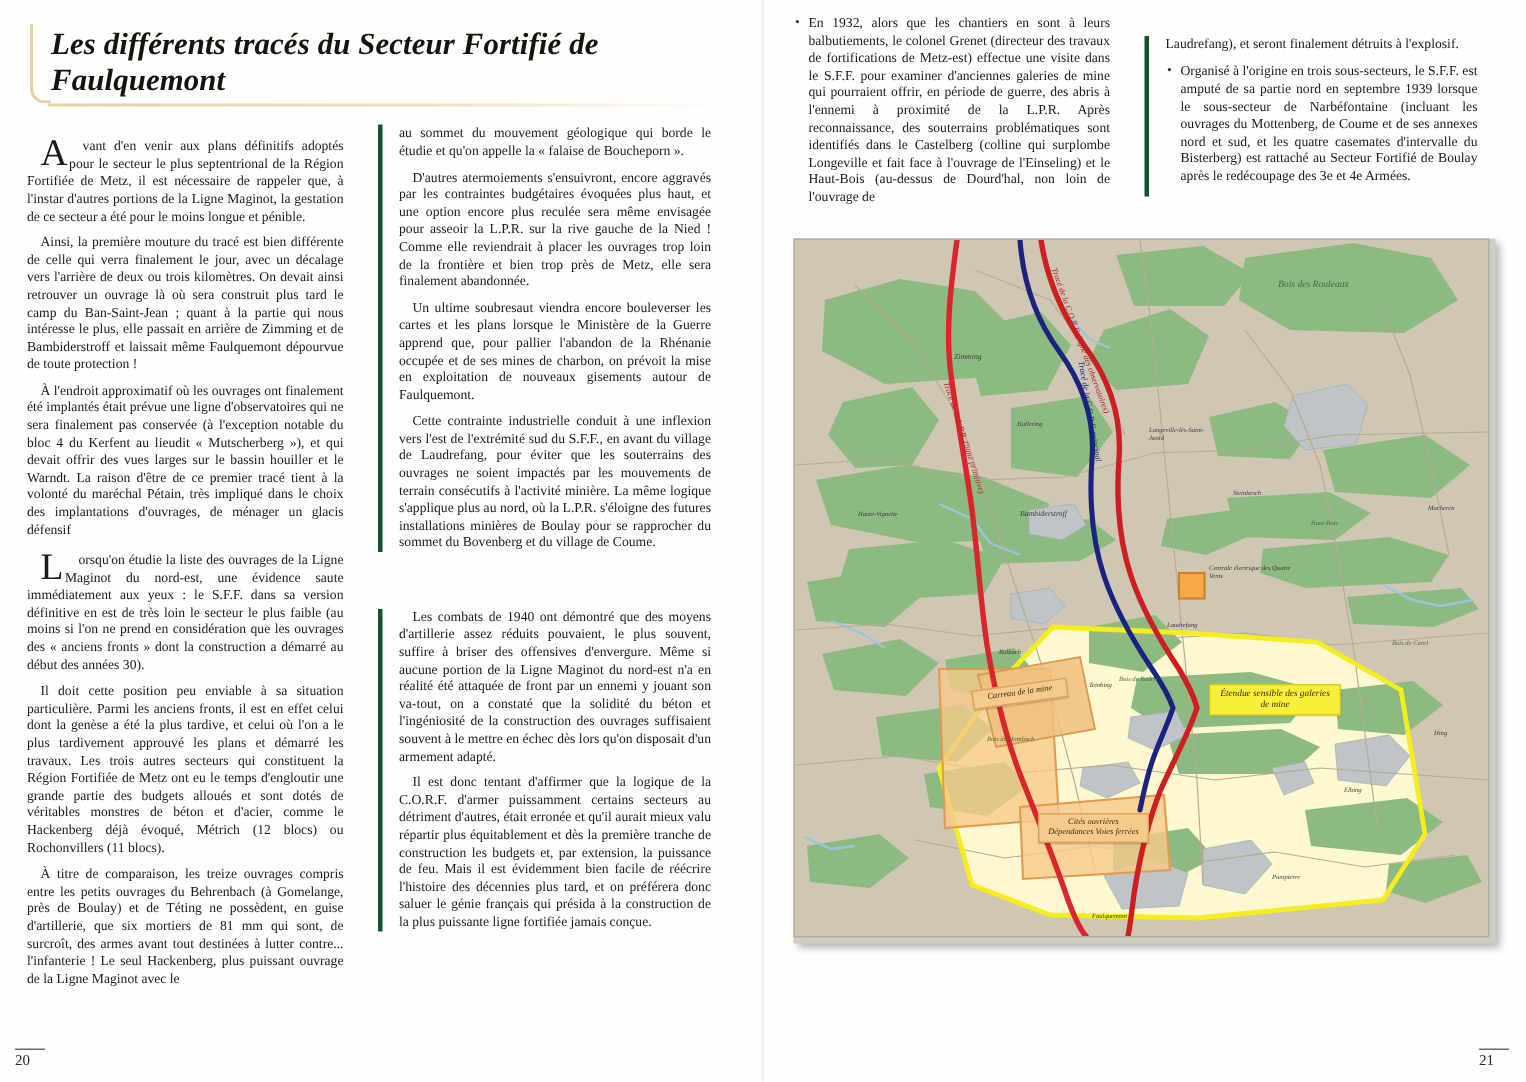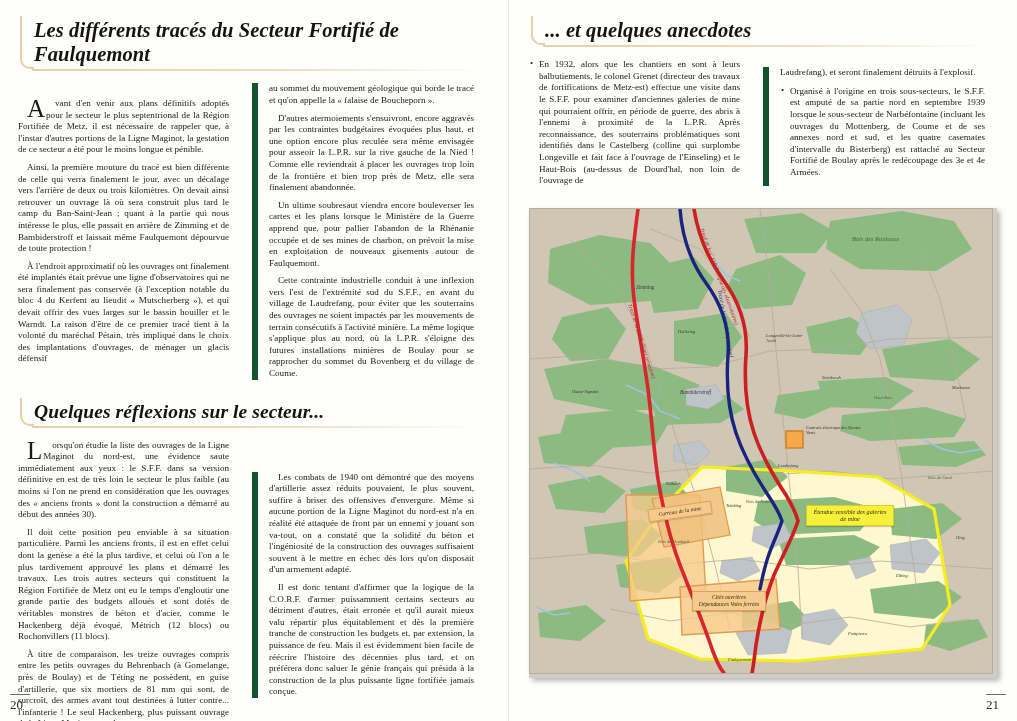--- a/index.html
+++ b/index.html
@@ -74,21 +74,21 @@
     width: 222px;
     box-sizing: border-box;
     font-size: 9.1px;
     line-height: 11.6px;
     text-align: justify;
     hyphens: auto;
     -webkit-hyphens: auto;
     color: #1c1a18;
   }
   .col.left-col { padding-right: 11px; }
-  .col.right-col { padding-left: 11px; border-left: 6px solid #14532d; }
+  .col.right-col { padding-left: 11px; border-left: 3px solid #14532d; }
   .col p {
     margin: 0 0 6px 0;
     text-indent: 9px;
   }
   .col p.no-indent { text-indent: 0; }
   .col p:last-child { margin-bottom: 0; }
 
   
   .dropcap::first-letter {
     float: left;
@@ -187,21 +187,21 @@
     font-family: "Liberation Serif", "DejaVu Serif", serif;
     font-style: italic;
     white-space: nowrap;
     transform-origin: left center;
   }
 
   
   .folio {
     position: absolute;
     bottom: 8px;
-    font-size: 13px;
+    font-size: 10px;
     color: #2a2a2a;
     font-family: "Liberation Serif", "DejaVu Serif", serif;
   }
   .folio .bar {
     display: block;
     width: 20px;
     height: 1px;
     background: #6a6a6a;
     margin-bottom: 2px;
   }
@@ -222,32 +222,27 @@
       <h2>Les différents tracés du Secteur Fortifié de Faulquemont</h2>
     </div>
 
     <div class="cols">
       <div class="col left-col">
         <p class="dropcap">Avant d'en venir aux plans définitifs adoptés pour le secteur le plus septentrional de la Région Fortifiée de Metz, il est nécessaire de rappeler que, à l'instar d'autres portions de la Ligne Maginot, la gestation de ce secteur a été pour le moins longue et pénible.</p>
         <p>Ainsi, la première mouture du tracé est bien différente de celle qui verra finalement le jour, avec un décalage vers l'arrière de deux ou trois kilomètres. On devait ainsi retrouver un ouvrage là où sera construit plus tard le camp du Ban-Saint-Jean ; quant à la partie qui nous intéresse le plus, elle passait en arrière de Zimming et de Bambiderstroff et laissait même Faulquemont dépourvue de toute protection !</p>
         <p>À l'endroit approximatif où les ouvrages ont finalement été implantés était prévue une ligne d'observatoires qui ne sera finalement pas conservée (à l'exception notable du bloc 4 du Kerfent au lieudit « Mutscherberg »), et qui devait offrir des vues larges sur le bassin houiller et le Warndt. La raison d'être de ce premier tracé tient à la volonté du maréchal Pétain, très impliqué dans le choix des implantations d'ouvrages, de ménager un glacis défensif</p>
       </div>
       <div class="col right-col">
-        <p class="no-indent">au sommet du mouvement géologique qui borde le tracé et qu'on appelle la « falaise de Boucheporn ».</p>
+        <p class="no-indent">au sommet du mouvement géologique qui borde le étudie et qu'on appelle la « falaise de Boucheporn ».</p>
         <p>D'autres atermoiements s'ensuivront, encore aggravés par les contraintes budgétaires évoquées plus haut, et une option encore plus reculée sera même envisagée pour asseoir la L.P.R. sur la rive gauche de la Nied ! Comme elle reviendrait à placer les ouvrages trop loin de la frontière et bien trop près de Metz, elle sera finalement abandonnée.</p>
         <p>Un ultime soubresaut viendra encore bouleverser les cartes et les plans lorsque le Ministère de la Guerre apprend que, pour pallier l'abandon de la Rhénanie occupée et de ses mines de charbon, on prévoit la mise en exploitation de nouveaux gisements autour de Faulquemont.</p>
         <p>Cette contrainte industrielle conduit à une inflexion vers l'est de l'extrémité sud du S.F.F., en avant du village de Laudrefang, pour éviter que les souterrains des ouvrages ne soient impactés par les mouvements de terrain consécutifs à l'activité minière. La même logique s'applique plus au nord, où la L.P.R. s'éloigne des futures installations minières de Boulay pour se rapprocher du sommet du Bovenberg et du village de Coume.</p>
       </div>
     </div>
 
-    <div class="section-head small" style="margin-top:16px;">
-      <span class="bracket"></span>
-      <span class="rule"></span>
-      <h2>Quelques réflexions sur le secteur...</h2>
-    </div>
 
     <div class="cols">
       <div class="col left-col">
         <p class="dropcap">Lorsqu'on étudie la liste des ouvrages de la Ligne Maginot du nord-est, une évidence saute immédiatement aux yeux : le S.F.F. dans sa version définitive en est de très loin le secteur le plus faible (au moins si l'on ne prend en considération que les ouvrages des « anciens fronts » dont la construction a démarré au début des années 30).</p>
         <p>Il doit cette position peu enviable à sa situation particulière. Parmi les anciens fronts, il est en effet celui dont la genèse a été la plus tardive, et celui où l'on a le plus tardivement approuvé les plans et démarré les travaux. Les trois autres secteurs qui constituent la Région Fortifiée de Metz ont eu le temps d'engloutir une grande partie des budgets alloués et sont dotés de véritables monstres de béton et d'acier, comme le Hackenberg déjà évoqué, Métrich (12 blocs) ou Rochonvillers (11 blocs).</p>
         <p>À titre de comparaison, les treize ouvrages compris entre les petits ouvrages du Behrenbach (à Gomelange, près de Boulay) et de Téting ne possèdent, en guise d'artillerie, que six mortiers de 81 mm qui sont, de surcroît, des armes avant tout destinées à lutter contre... l'infanterie ! Le seul Hackenberg, plus puissant ouvrage de la Ligne Maginot avec le</p>
       </div>
       <div class="col right-col">
         <p>Les combats de 1940 ont démontré que des moyens d'artillerie assez réduits pouvaient, le plus souvent, suffire à briser des offensives d'envergure. Même si aucune portion de la Ligne Maginot du nord-est n'a en réalité été attaquée de front par un ennemi y jouant son va-tout, on a constaté que la solidité du béton et l'ingéniosité de la construction des ouvrages suffisaient souvent à le mettre en échec dès lors qu'on disposait d'un armement adapté.</p>
         <p>Il est donc tentant d'affirmer que la logique de la C.O.R.F. d'armer puissamment certains secteurs au détriment d'autres, était erronée et qu'il aurait mieux valu répartir plus équitablement et dès la première tranche de construction les budgets et, par extension, la puissance de feu. Mais il est évidemment bien facile de réécrire l'histoire des décennies plus tard, et on préférera donc saluer le génie français qui présida à la construction de la plus puissante ligne fortifiée jamais conçue.</p>
@@ -255,25 +250,20 @@
     </div>
 
     <div class="folio folio-left">
       <span class="bar"></span>
       <span>20</span>
     </div>
   </div>
 
   <div class="page page-right">
 
-    <div class="section-head">
-      <span class="bracket"></span>
-      <span class="rule"></span>
-      <h2>... et quelques anecdotes</h2>
-    </div>
 
     <div class="cols">
       <div class="col left-col bullets">
         <div class="bul">En 1932, alors que les chantiers en sont à leurs balbutiements, le colonel Grenet (directeur des travaux de fortifications de Metz-est) effectue une visite dans le S.F.F. pour examiner d'anciennes galeries de mine qui pourraient offrir, en période de guerre, des abris à l'ennemi à proximité de la L.P.R. Après reconnaissance, des souterrains problématiques sont identifiés dans le Castelberg (colline qui surplombe Longeville et fait face à l'ouvrage de l'Einseling) et le Haut-Bois (au-dessus de Dourd'hal, non loin de l'ouvrage de</div>
       </div>
       <div class="col right-col bullets">
         <div class="cont">Laudrefang), et seront finalement détruits à l'explosif.</div>
         <div class="bul">Organisé à l'origine en trois sous-secteurs, le S.F.F. est amputé de sa partie nord en septembre 1939 lorsque le sous-secteur de Narbéfontaine (incluant les ouvrages du Mottenberg, de Coume et de ses annexes nord et sud, et les quatre casemates d'intervalle du Bisterberg) est rattaché au Secteur Fortifié de Boulay après le redécoupage des 3e et 4e Armées.</div>
       </div>
     </div>

